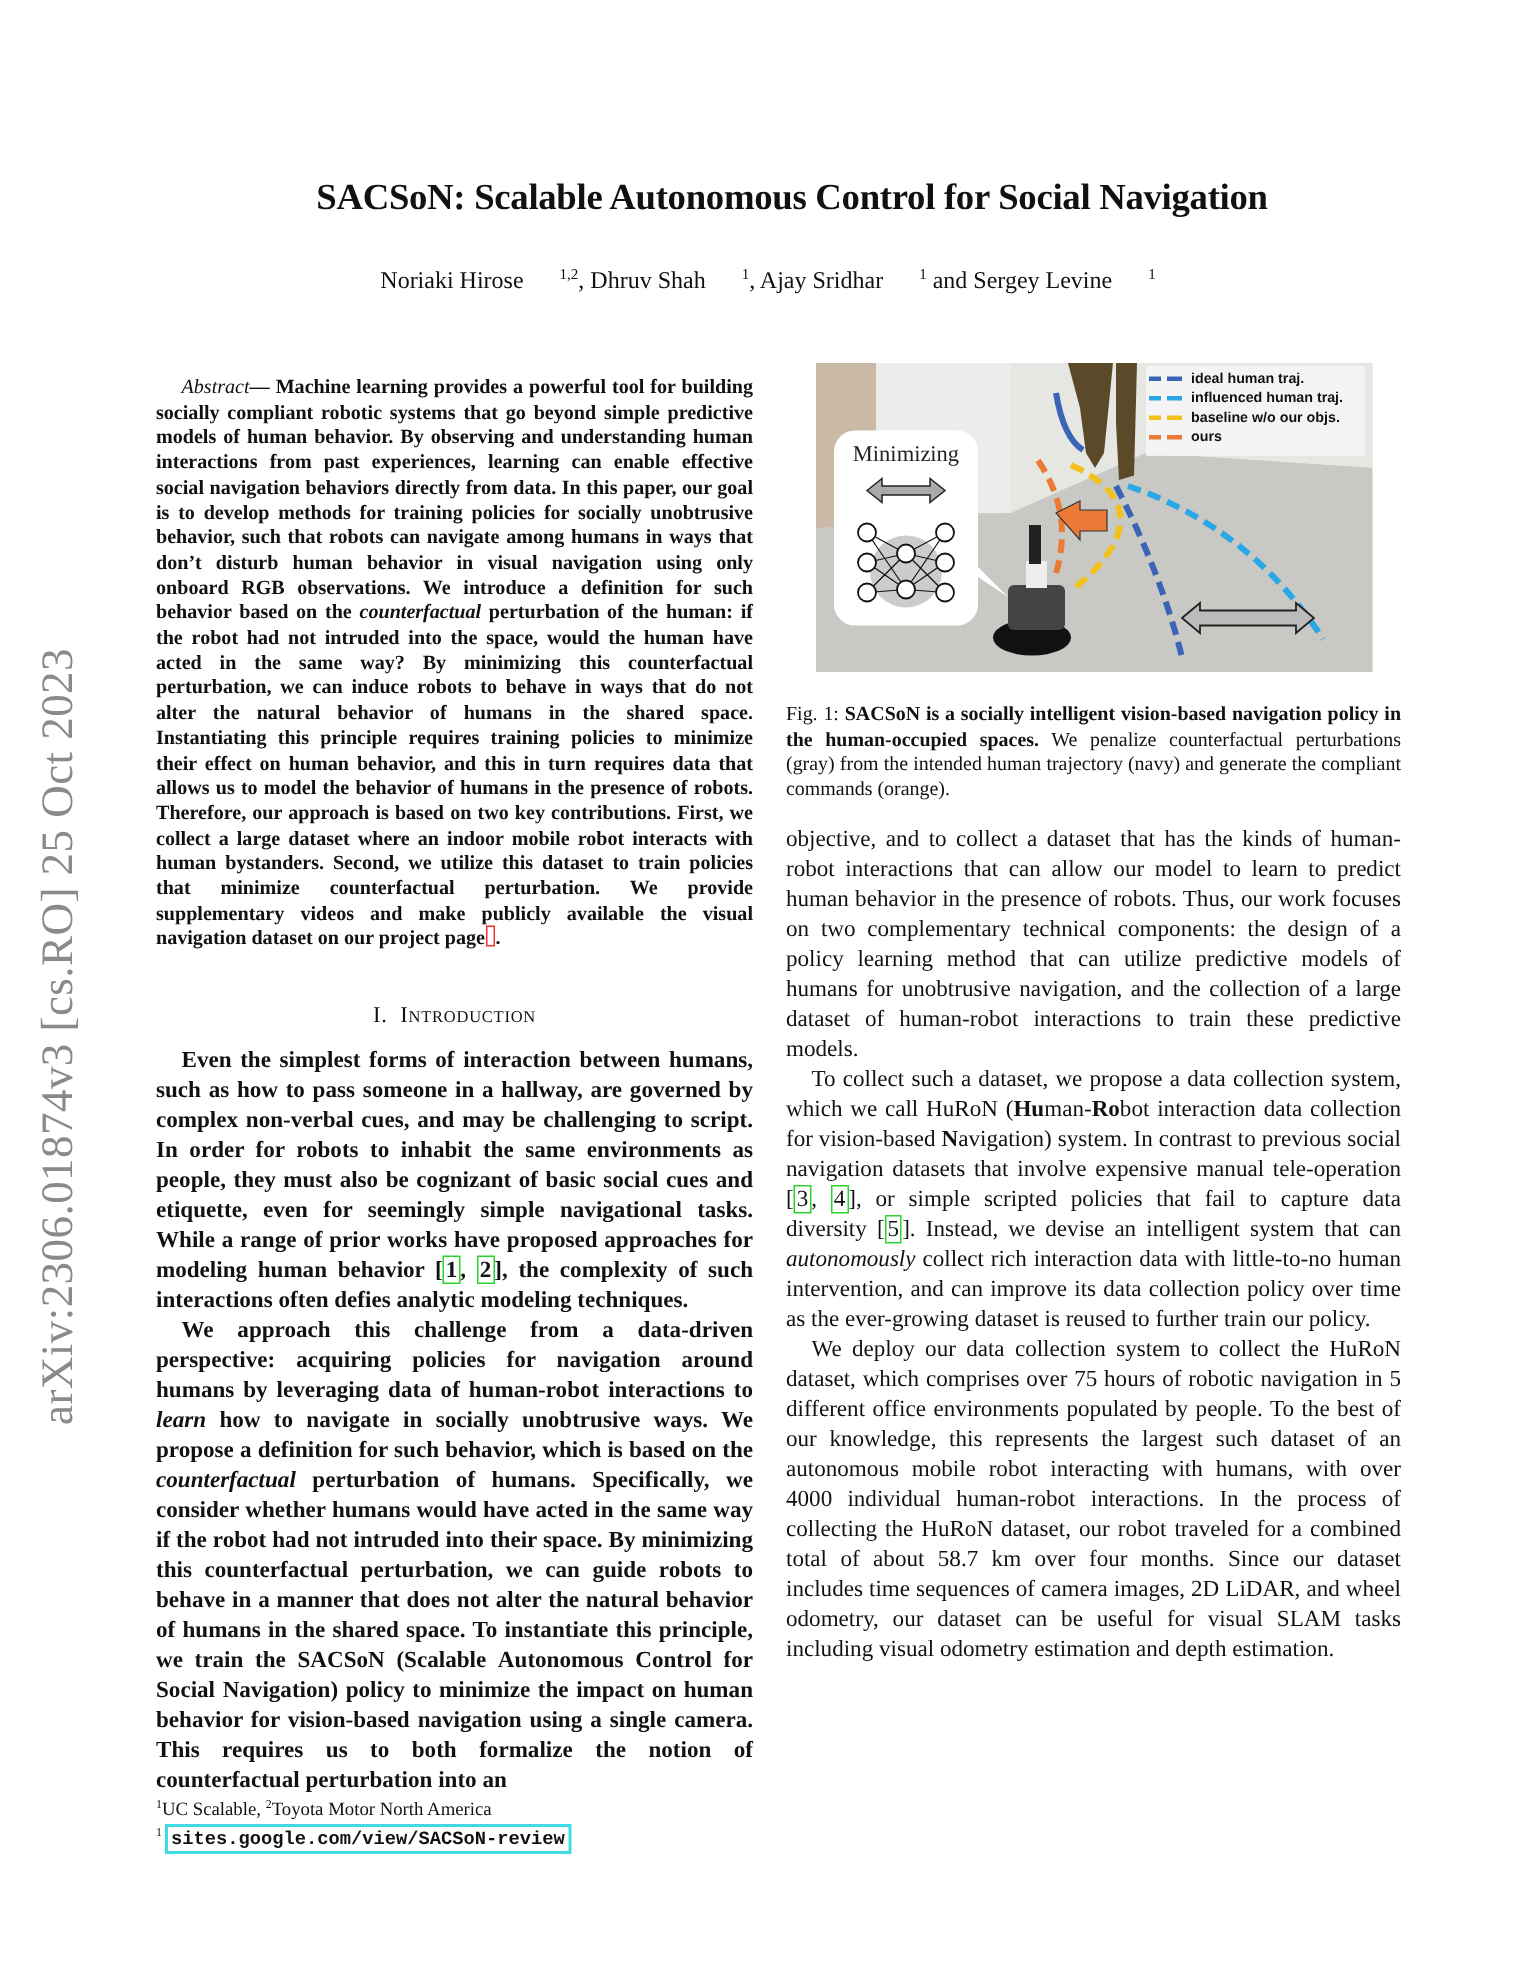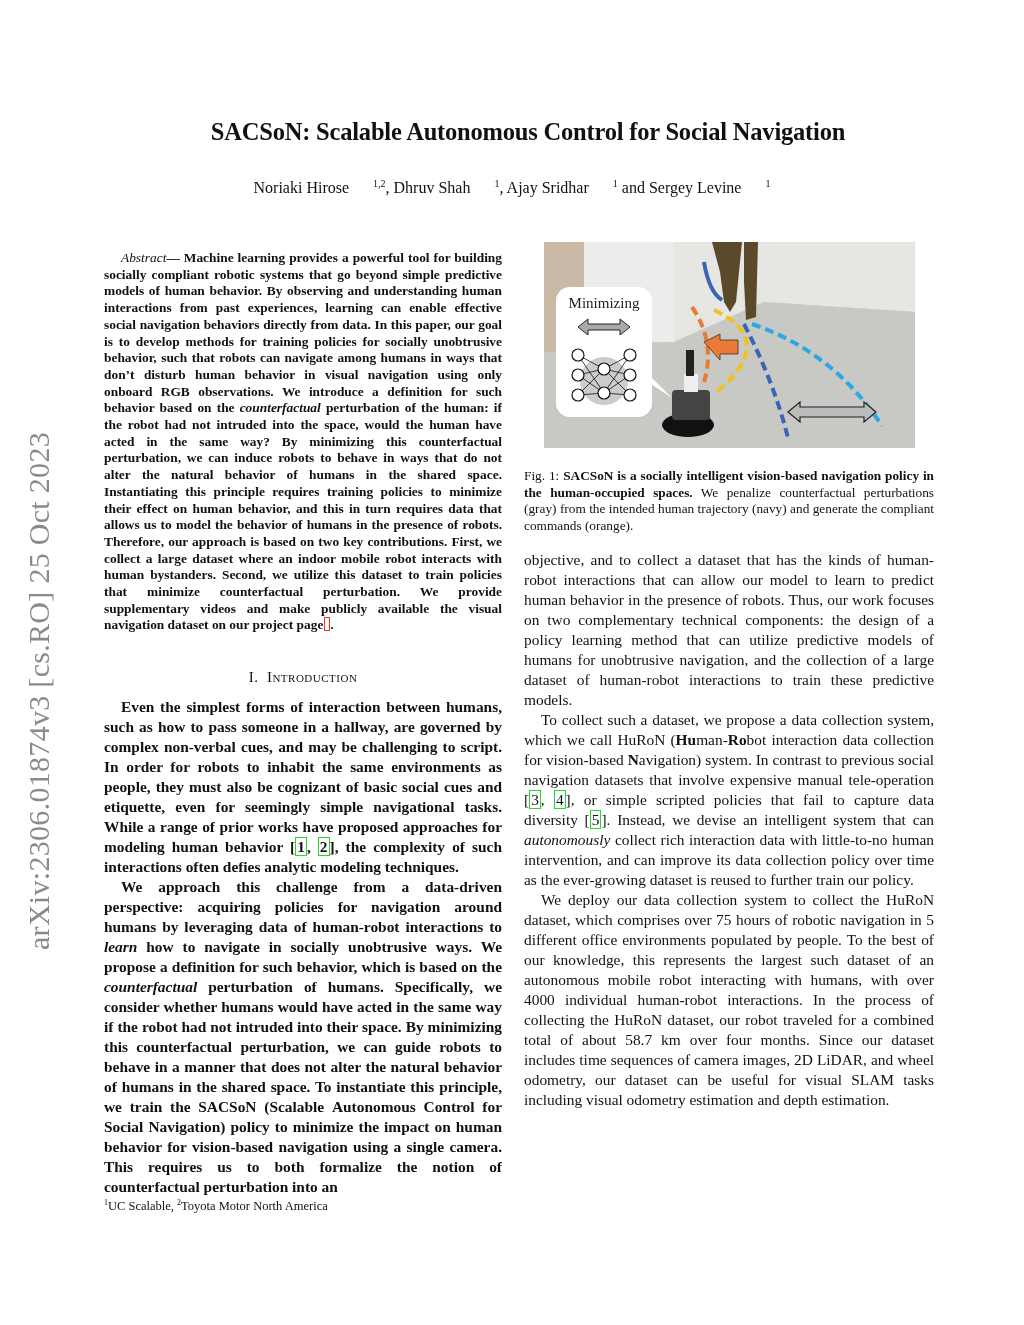--- a/index.html
+++ b/index.html
@@ -59,20 +59,21 @@
   <span>I.</span>&nbsp; <span class="sc">Introduction</span>
 </div>
 
 <div class="col colL intro">
   <p><span>Even the simplest forms of interaction between humans, such as how to pass someone in a hallway, are governed by complex non-verbal cues, and may be challenging to script. In order for robots to inhabit the same environments as people, they must also be cognizant of basic social cues and etiquette, even for seemingly simple navigational tasks. While a range of prior works have proposed approaches for modeling human behavior [</span><span class="cite">1</span><span>, </span><span class="cite">2</span><span>], the complexity of such interactions often defies analytic modeling techniques.</span></p>
   <p><span>We approach this challenge from a data-driven perspective: acquiring policies for navigation around humans by leveraging data of human-robot interactions to </span><i>learn</i><span> how to navigate in socially unobtrusive ways. We propose a definition for such behavior, which is based on the </span><i>counterfactual</i><span> perturbation of humans. Specifically, we consider whether humans would have acted in the same way if the robot had not intruded into their space. By minimizing this counterfactual perturbation, we can guide robots to behave in a manner that does not alter the natural behavior of humans in the shared space. To instantiate this principle, we train the SACSoN (</span><b>S</b><span>calable </span><b>A</b><span>utonomous </span><b>C</b><span>ontrol for </span><b>So</b><span>cial </span><b>N</b><span>avigation</span><span>) policy to minimize the impact on human behavior for vision-based navigation using a single camera. This requires us to both formalize the notion of counterfactual perturbation into an</span></p>
 </div>
 
 <div class="footnotes">
   <div><sup>1</sup><span>UC Scalable, </span><sup>2</sup><span>Toyota Motor North America</span></div>
+  <div><sup>1</sup><span class="url">sites.google.com/view/SACSoN-review</span></div>
 </div>
 
 <div class="figure">
   <svg class="fig-svg" width="371" height="206" viewBox="0 0 371 206">
     <rect x="0" y="0" width="40" height="110" fill="#c9b9a6"></rect>
     <rect x="40" y="0" width="90" height="100" fill="#ececea"></rect>
     <polygon points="130,0 371,0 371,70 220,60 130,100" fill="#e6e6e3"></polygon>
     <polygon points="0,110 130,100 220,60 371,70 371,206 0,206" fill="#c8c8c5"></polygon>
 
     <polygon points="168,0 198,0 192,60 186,70 180,60 176,30" fill="#5b4a2a"></polygon>
@@ -118,20 +119,38 @@
           <circle cx="22" cy="88" r="6"></circle>
           <circle cx="22" cy="108" r="6"></circle>
         <circle cx="48" cy="82" r="6"></circle>
           <circle cx="48" cy="106" r="6"></circle>
         <circle cx="74" cy="68" r="6"></circle>
           <circle cx="74" cy="88" r="6"></circle>
           <circle cx="74" cy="108" r="6"></circle>
       </g>
     </svg>
   </div>
+  <div class="legend">
+    <div class="legend-row">
+        <span class="legend-swatch" style="color:#3a64b4"></span>
+        <span>ideal human traj.</span>
+      </div>
+    <div class="legend-row">
+        <span class="legend-swatch" style="color:#2aa8e6"></span>
+        <span>influenced human traj.</span>
+      </div>
+    <div class="legend-row">
+        <span class="legend-swatch" style="color:#f2c21a"></span>
+        <span>baseline w/o our  objs.</span>
+      </div>
+    <div class="legend-row">
+        <span class="legend-swatch" style="color:#ea7a35"></span>
+        <span>ours</span>
+      </div>
+  </div>
 </div>
 
 <div class="caption">
   <span>Fig. 1: </span><b>SACSoN is a socially intelligent vision-based navigation policy in the human-occupied spaces.</b><span> We penalize counterfactual perturbations (gray) from the intended human trajectory (navy) and generate the compliant commands (orange).</span>
 </div>
 
 <div class="col colR rcol">
   <p style="text-indent:0">objective, and to collect a dataset that has the kinds of human-robot interactions that can allow our model to learn to predict human behavior in the presence of robots. Thus, our work focuses on two complementary technical components: the design of a policy learning method that can utilize predictive models of humans for unobtrusive navigation, and the collection of a large dataset of human-robot interactions to train these predictive models.</p>
   <p><span>To collect such a dataset, we propose a data collection system, which we call HuRoN (</span><b>Hu</b><span>man-</span><b>Ro</b><span>bot interaction data collection for vision-based </span><b>N</b><span>avigation</span><span>) system. In contrast to previous social navigation datasets that involve expensive manual tele-operation [</span><span class="cite">3</span><span>, </span><span class="cite">4</span><span>], or simple scripted policies that fail to capture data diversity [</span><span class="cite">5</span><span>]. Instead, we devise an intelligent system that can </span><i>autonomously</i><span> collect rich interaction data with little-to-no human intervention, and can improve its data collection policy over time as the ever-growing dataset is reused to further train our policy.</span></p>
   <p>We deploy our data collection system to collect the HuRoN dataset, which comprises over 75 hours of robotic navigation in 5 different office environments populated by people. To the best of our knowledge, this represents the largest such dataset of an autonomous mobile robot interacting with humans, with over 4000 individual human-robot interactions. In the process of collecting the HuRoN dataset, our robot traveled for a combined total of about 58.7 km over four months. Since our dataset includes time sequences of camera images, 2D LiDAR, and wheel odometry, our dataset can be useful for visual SLAM tasks including visual odometry estimation and depth estimation.</p>

